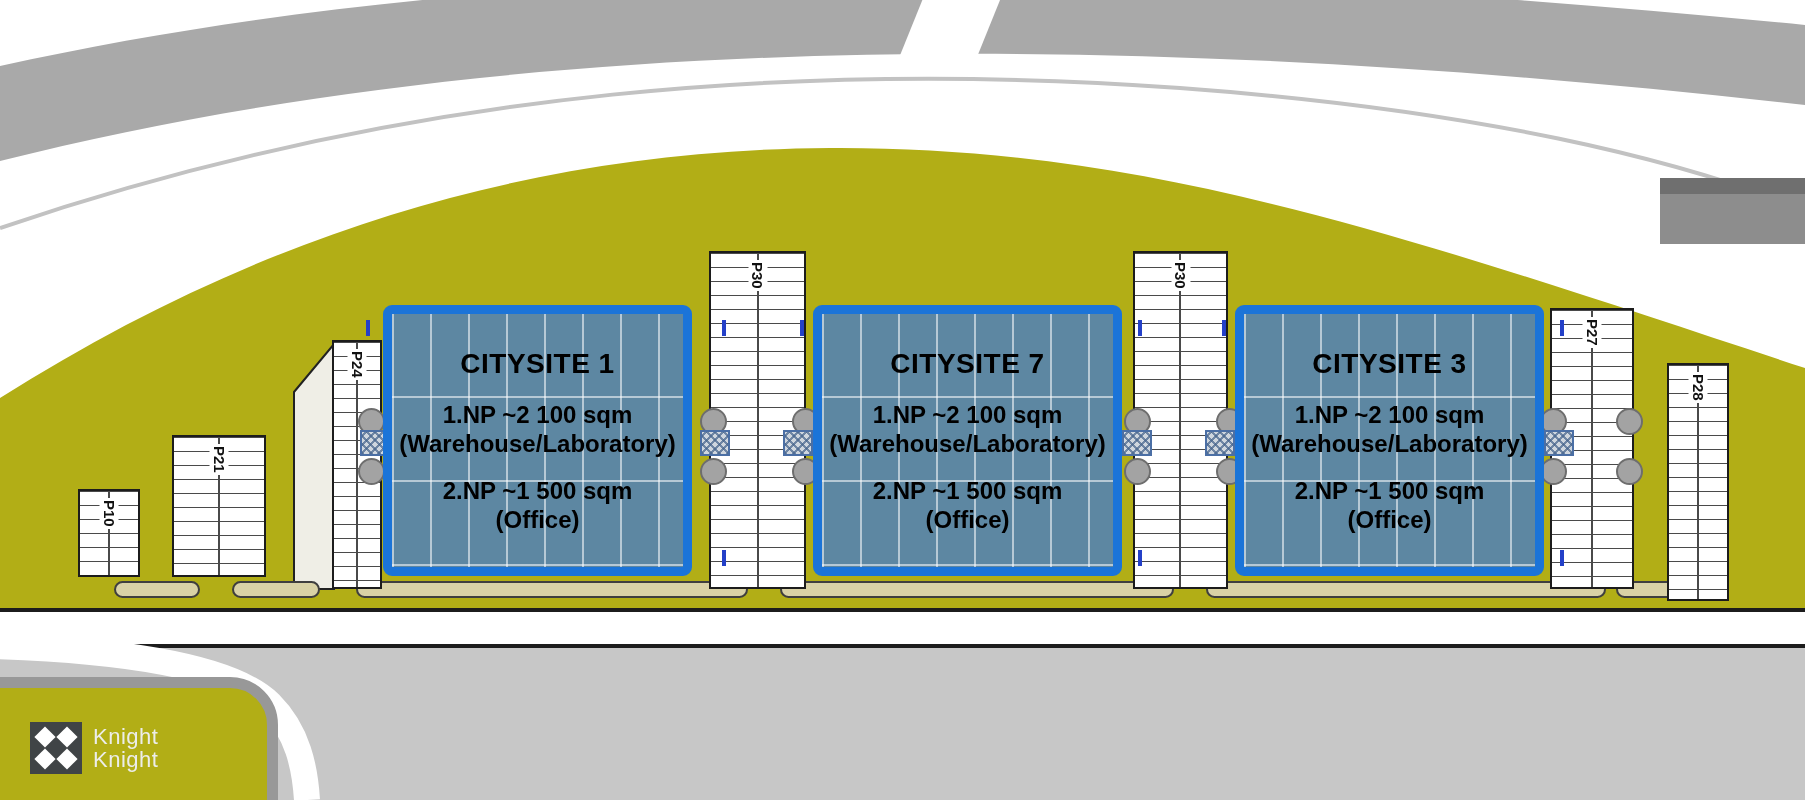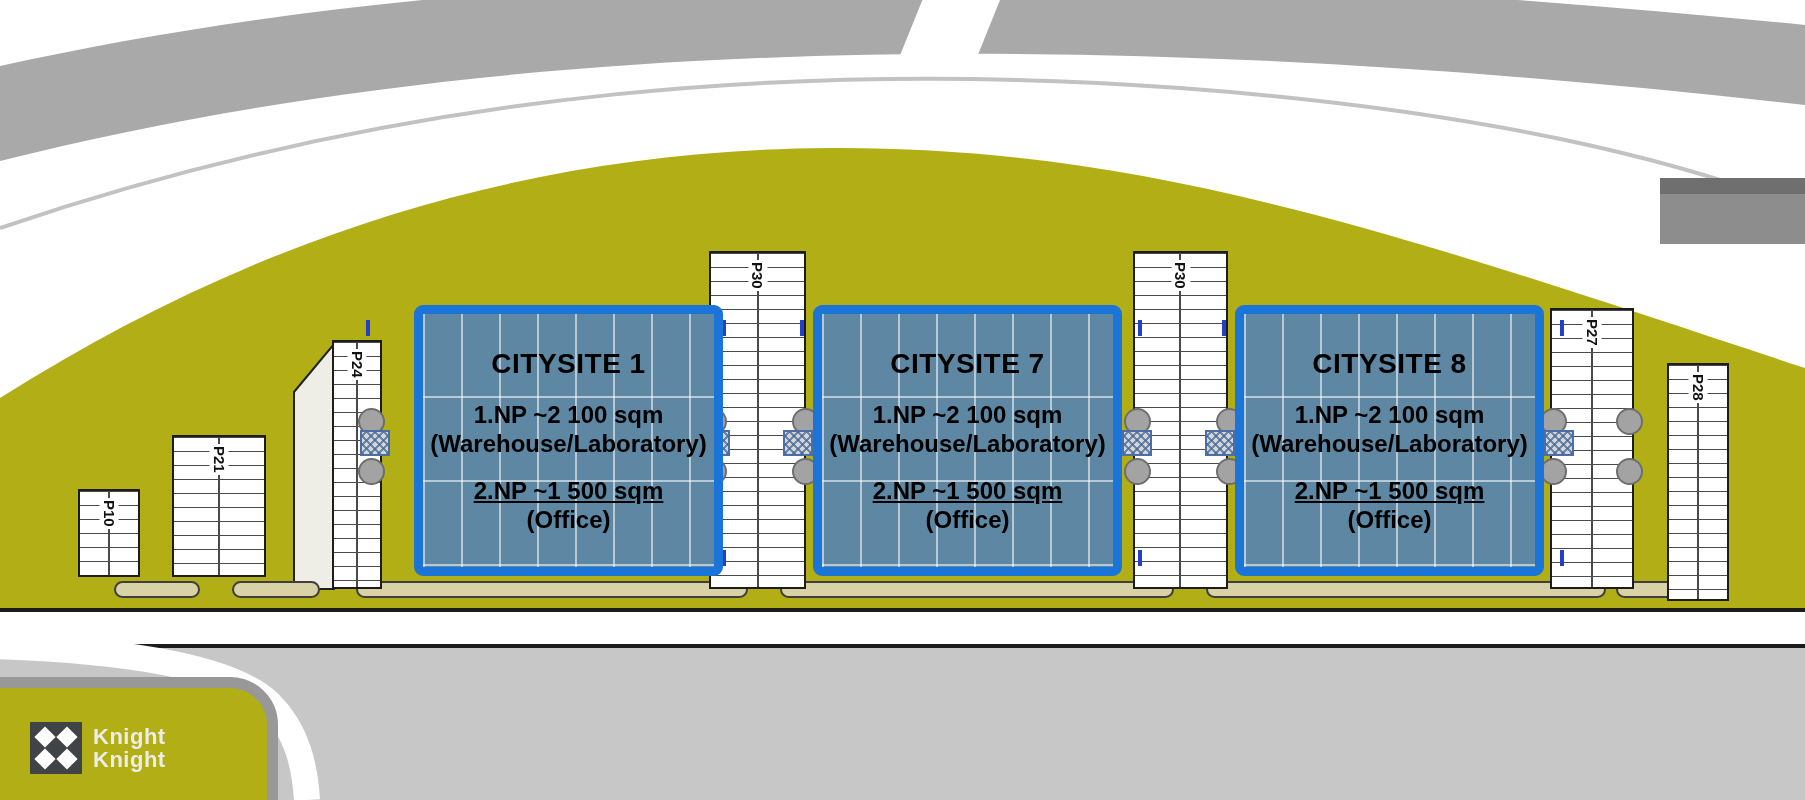--- a/index.html
+++ b/index.html
@@ -18,21 +18,21 @@
     background-image:
       repeating-linear-gradient(90deg, rgba(255,255,255,.55) 0 2px, transparent 2px 38px),
       repeating-linear-gradient(180deg, transparent 0 82px, rgba(255,255,255,.55) 82px 84px);
     border:9px solid #1b74d8;
     border-radius:9px;
     display:flex; flex-direction:column; align-items:center; justify-content:center;
     text-align:center; color:#000;
   }
   .b-title { font-size:28px; font-weight:bold; margin-bottom:20px; letter-spacing:.5px; }
   .b-line  { font-size:24px; font-weight:bold; line-height:29px; white-space:nowrap; }
-  .gap-top { margin-top:18px;text-decoration:underline; }
+  .gap-top { margin-top:18px; }
 
   
   .strip {
     position:absolute; box-sizing:border-box;
     background-color:#ffffff;
     background-image:
       linear-gradient(90deg, transparent calc(50% - 1px), #4a4a4a calc(50% - 1px) calc(50% + 1px), transparent calc(50% + 1px)),
       repeating-linear-gradient(180deg, #4a4a4a 0 1px, transparent 1px 14px);
     border:2px solid #1c1c1c;
   }
@@ -63,21 +63,21 @@
   .bluemark { position:absolute; width:4px; height:16px; background:#2440c8; }
 
   
   .green-area {
     position:absolute; left:-14px; top:677px; width:292px; height:140px;
     box-sizing:border-box; background:#b2ae16;
     border:11px solid #989898; border-top-right-radius:48px;
   }
   .logo { position:absolute; left:30px; top:722px; display:flex; align-items:center; gap:11px; }
   .logo-mark { width:52px; height:52px; display:block; }
-  .logo-text { color:#ecedea; font-size:22px; font-weight:bold; line-height:23px; letter-spacing:.5px; }
+  .logo-text { color:#ecedea; font-size:22px; font-weight:normal; line-height:23px; letter-spacing:.5px; }
 </style>
 </head>
 <body>
 
 <div class="canvas">
 
   <svg class="bg" viewBox="0 0 1805 800">
 
     <path d="M 0,66 C 500,-45 1100,-45 1805,25 L 1805,105 C 1100,25 500,35 0,161 Z" fill="#a9a9a9"></path>
 
@@ -171,37 +171,37 @@
   <div class="bluemark" style="left:366px;top:320px"></div>
   <div class="bluemark" style="left:722px;top:320px"></div>
   <div class="bluemark" style="left:800px;top:320px"></div>
   <div class="bluemark" style="left:1138px;top:320px"></div>
   <div class="bluemark" style="left:1222px;top:320px"></div>
   <div class="bluemark" style="left:1560px;top:320px"></div>
   <div class="bluemark" style="left:722px;top:550px"></div>
   <div class="bluemark" style="left:1138px;top:550px"></div>
   <div class="bluemark" style="left:1560px;top:550px"></div>
 
-  <div class="building" style="left:414px">
+  <div class="building" style="left:383px">
     <div class="b-title">CITYSITE 1</div>
     <div class="b-line">1.NP  ~2 100 sqm</div>
     <div class="b-line">(Warehouse/Laboratory)</div>
     <div class="b-line gap-top">2.NP  ~1 500 sqm</div>
     <div class="b-line">(Office)</div>
   </div>
 
   <div class="building" style="left:813px">
     <div class="b-title">CITYSITE 7</div>
     <div class="b-line">1.NP  ~2 100 sqm</div>
     <div class="b-line">(Warehouse/Laboratory)</div>
     <div class="b-line gap-top">2.NP  ~1 500 sqm</div>
     <div class="b-line">(Office)</div>
   </div>
 
   <div class="building" style="left:1235px">
-    <div class="b-title">CITYSITE 8</div>
+    <div class="b-title">CITYSITE 3</div>
     <div class="b-line">1.NP  ~2 100 sqm</div>
     <div class="b-line">(Warehouse/Laboratory)</div>
     <div class="b-line gap-top">2.NP  ~1 500 sqm</div>
     <div class="b-line">(Office)</div>
   </div>
 
 </div>
 
 </body></html>

